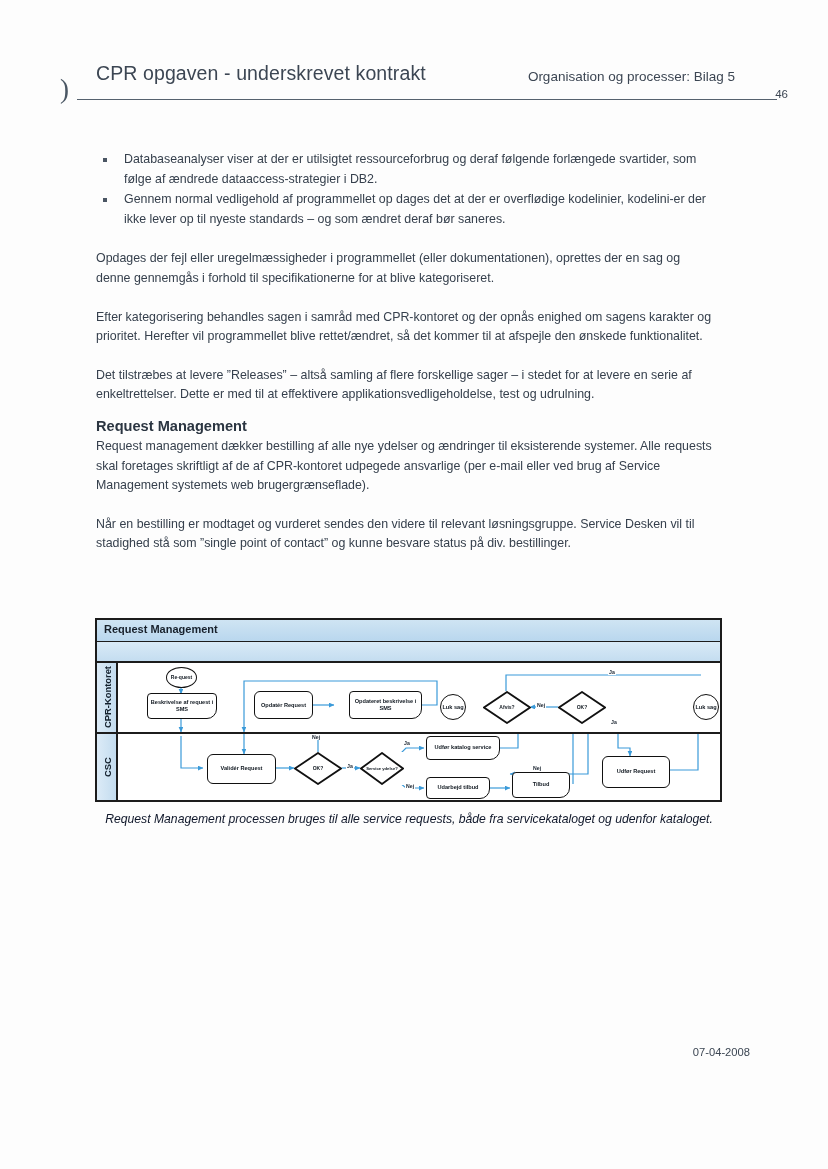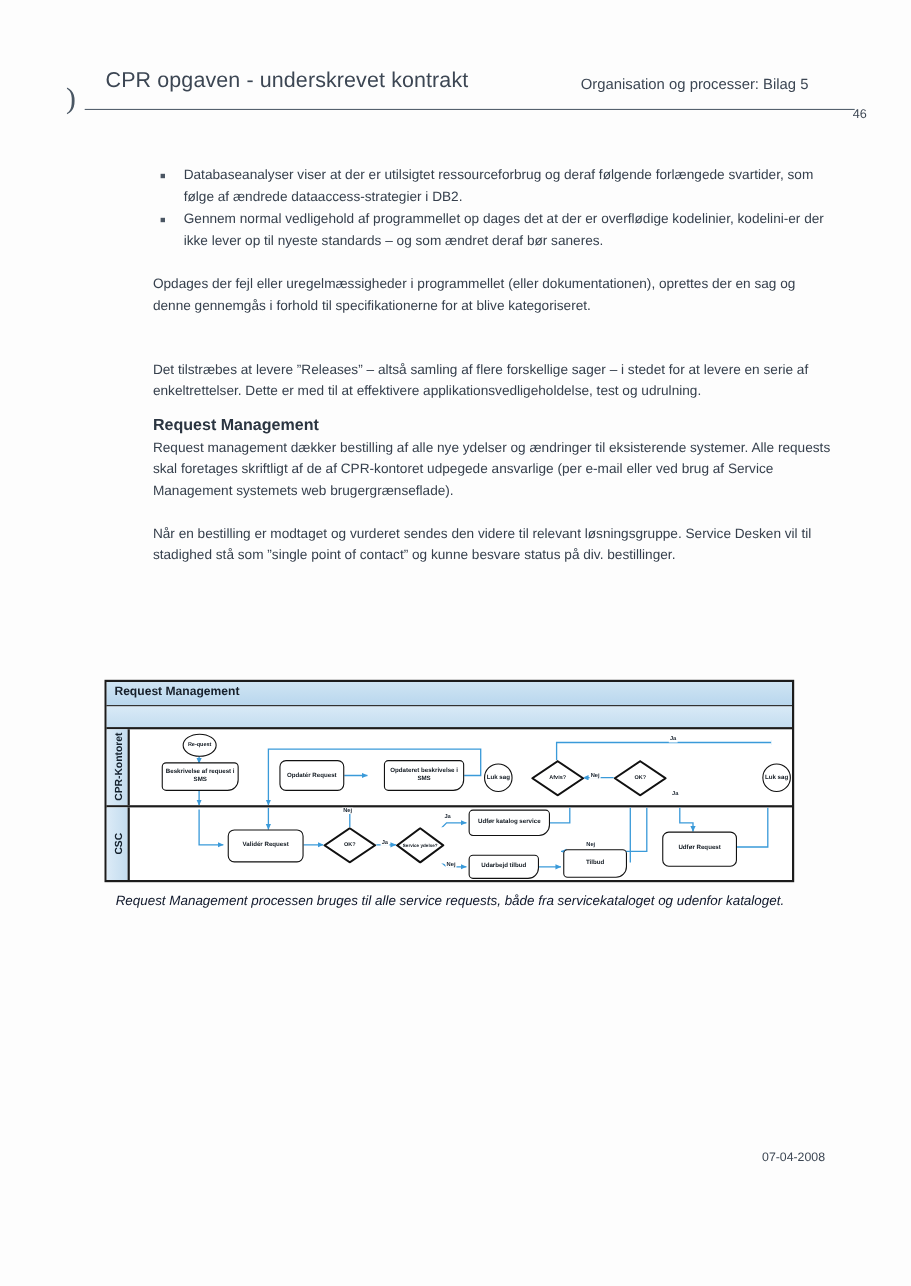--- a/index.html
+++ b/index.html
@@ -52,21 +52,21 @@
     position: absolute;
     right: 55px;
     top: 7px;
     font-size: 13.5px;
     color: #3c4653;
     white-space: nowrap;
   }
   .header-pageno {
     position: absolute;
     right: 2px;
-    top: 36px;
+    top: 26px;
     font-size: 11.5px;
     color: #3c4653;
   }
   .header-rule {
     position: absolute;
     left: 17px;
     top: 37px;
     width: 700px;
     height: 1.4px;
     background: #55616e;
@@ -74,21 +74,20 @@
 
   
   .content {
     position: absolute;
     left: 96px;
     top: 150px;
     width: 616px;
     font-size: 12.4px;
     line-height: 19.6px;
     color: #36404d;
-    margin-left: 43px;
   }
   .bullets {
     margin: 0;
     padding: 0;
     list-style: none;
   }
   .bullets li {
     position: relative;
     padding-left: 28px;
     margin-bottom: 1px;
@@ -283,20 +282,21 @@
   </div>
 
   <div class="content">
     <ul class="bullets">
       <li>Databaseanalyser viser at der er utilsigtet ressourceforbrug og deraf følgende forlængede svartider, som følge af ændrede dataaccess-strategier i DB2.</li>
       <li>Gennem normal vedligehold af programmellet op dages det at der er overflødige kodelinier, kodelini-er der ikke lever op til nyeste standards – og som ændret deraf bør saneres.</li>
     </ul>
     <div class="gap"></div>
     <p class="para">Opdages der fejl eller uregelmæssigheder i programmellet (eller dokumentationen), oprettes der en sag og denne gennemgås i forhold til specifikationerne for at blive kategoriseret.</p>
     <div class="gap"></div>
+    <p class="para">Efter kategorisering behandles sagen i samråd med CPR-kontoret og der opnås enighed om sagens karakter og prioritet. Herefter vil programmellet blive rettet/ændret, så det kommer til at afspejle den ønskede funktionalitet.</p>
     <div class="gap"></div>
     <p class="para">Det tilstræbes at levere ”Releases” – altså samling af flere forskellige sager – i stedet for at levere en serie af enkeltrettelser. Dette er med til at effektivere applikationsvedligeholdelse, test og udrulning.</p>
     <div class="gap-sm"></div>
     <h2 class="section-head">Request Management</h2>
     <p class="para">Request management dækker bestilling af alle nye ydelser og ændringer til eksisterende systemer. Alle requests skal foretages skriftligt af de af CPR-kontoret udpegede ansvarlige (per e-mail eller ved brug af Service Management systemets web brugergrænseflade).</p>
     <div class="gap"></div>
     <p class="para">Når en bestilling er modtaget og vurderet sendes den videre til relevant løsningsgruppe. Service Desken vil til stadighed stå som ”single point of contact” og kunne besvare status på div. bestillinger.</p>
     <div class="gap"></div>
   </div>
 

